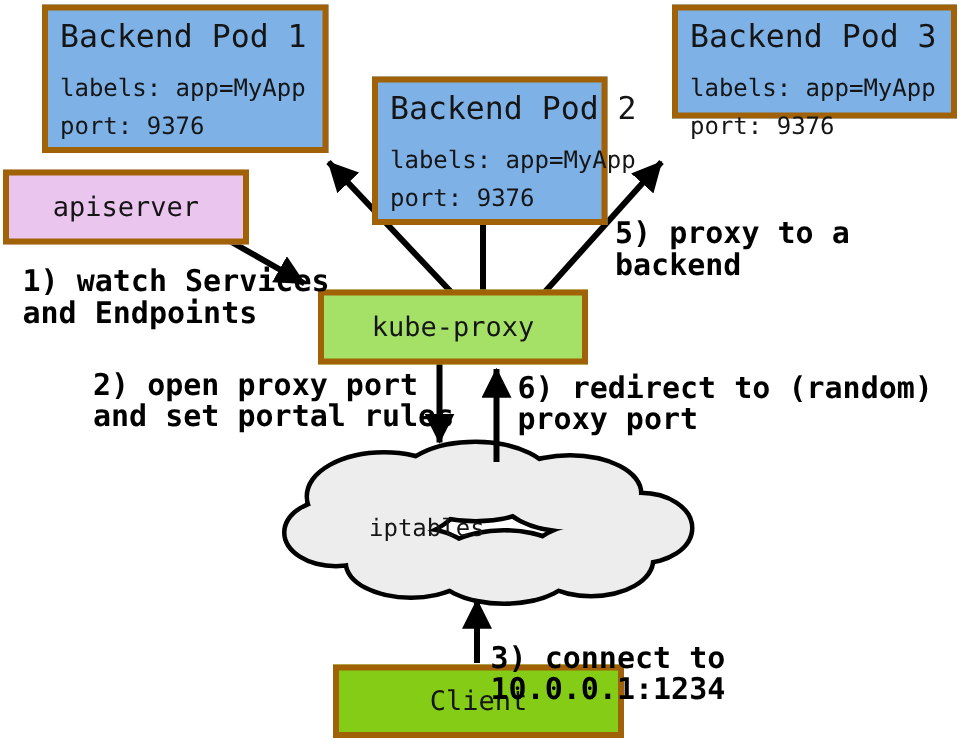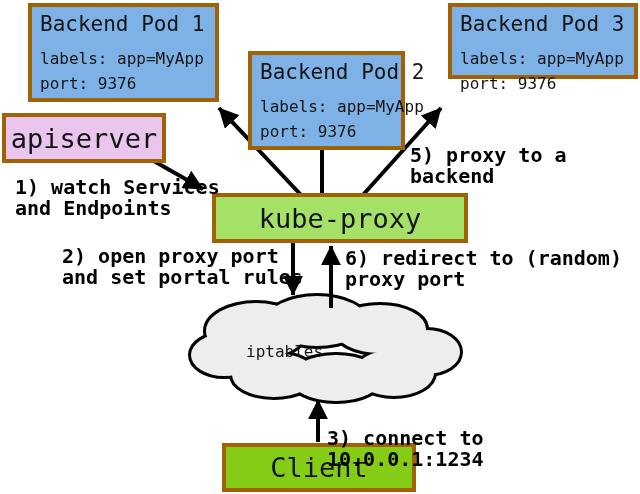--- a/index.html
+++ b/index.html
@@ -19,24 +19,24 @@
   }
   .pod { background: #7EB1E6; left: 0; }
   .pod1 { left: 28px;  top: 3px; width: 191px; height: 99px; }
   .pod2 { left: 248px; top: 3px; width: 157px; height: 99px; margin-top: 48px; }
   .pod3 { left: 448px; top: 3px; width: 190px; height: 76px; text-align: center; }
   .pod-title { position: absolute; left: 8px; top: 5px;  font-size: 21px; color: #151515; white-space: nowrap; }
   .pod-line1 { position: absolute; left: 8px; top: 42px; font-size: 16px; color: #151515; white-space: nowrap; }
   .pod-line2 { position: absolute; left: 8px; top: 67px; font-size: 16px; color: #151515; white-space: nowrap; }
   .center-label {
     display: flex; align-items: center; justify-content: center;
-    font-size: 27px; color: #151515;
+    font-size: 18px; color: #151515;
   }
   .apiserver { left: 2px;   top: 113px; width: 164px; height: 50px; background: #EAC5EE; }
-  .kubeproxy { left: 212px; top: 193px; width: 256px; height: 50px; background: #A5E167; }
+  .kubeproxy { left: 212px; top: 193px; width: 180px; height: 50px; background: #A5E167; }
   .client    { left: 222px; top: 443px; width: 194px; height: 49px; background: #84cc16; }
   .note {
     position: absolute;
     font-size: 20px;
     font-weight: bold;
     line-height: 21px;
     color: #000;
     white-space: pre-line;
   }
   .note-step1 { left: 15px;  top: 177px; }

